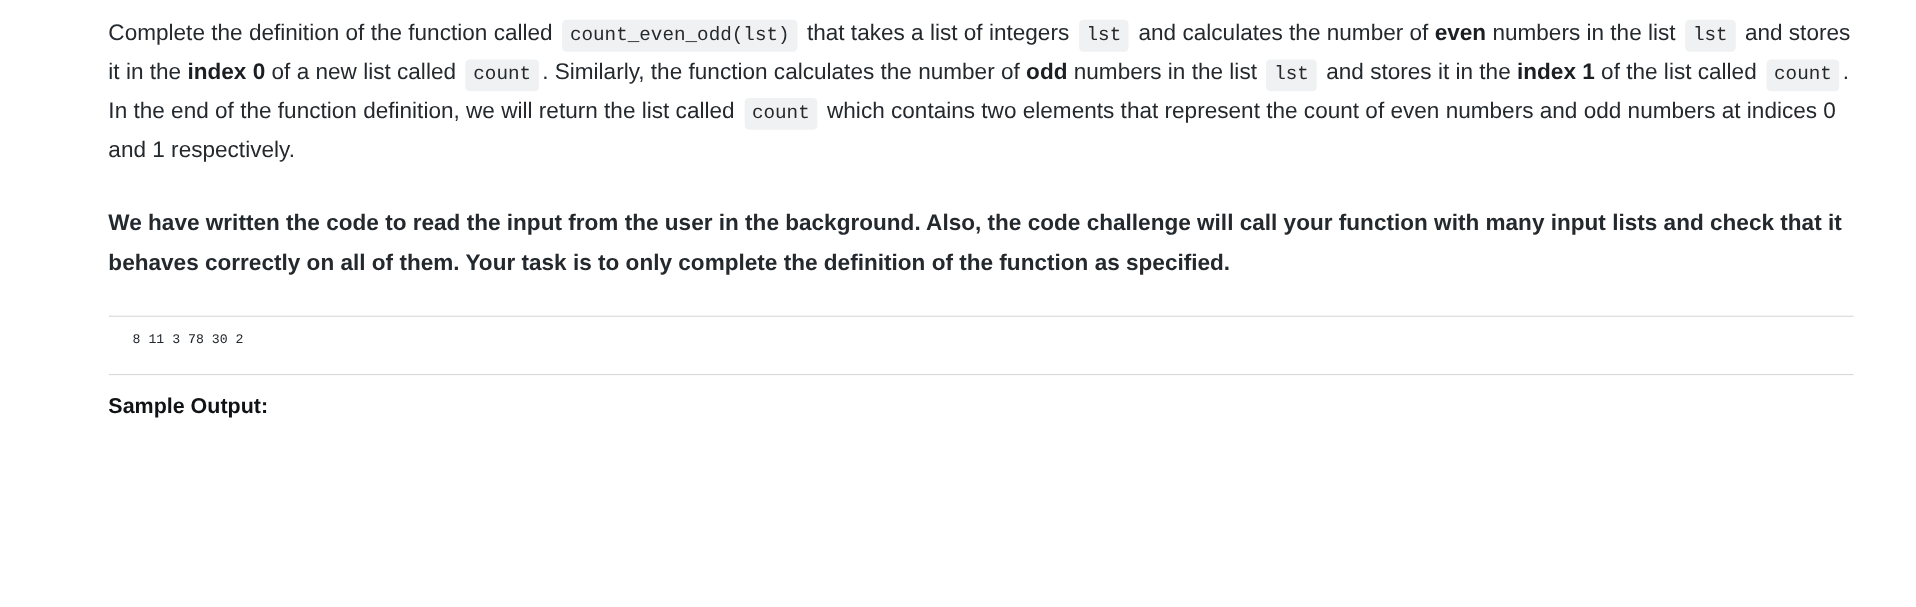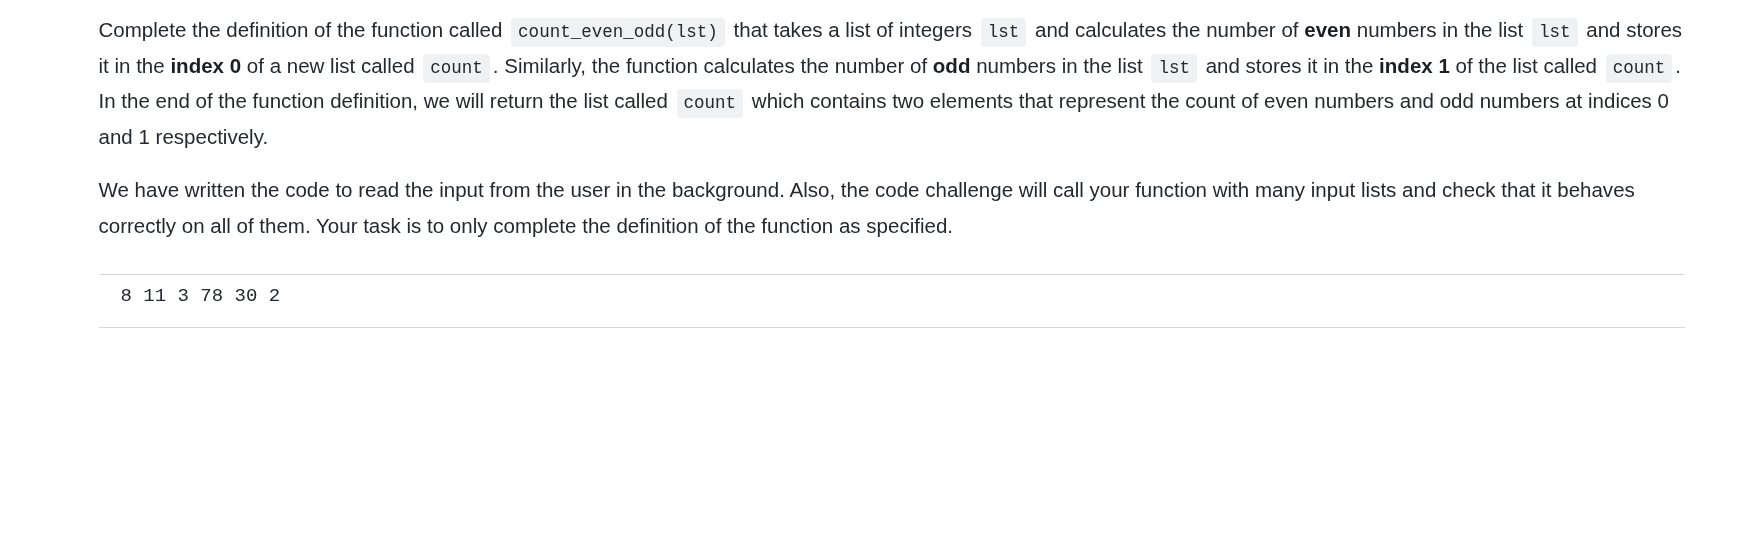--- a/index.html
+++ b/index.html
@@ -32,21 +32,22 @@
   }
   p.para {
     margin: 0 0 0 0;
     font-size: 20.5px;
     line-height: 35.5px;
     color: #24292e;
     letter-spacing: 0.01px;
     max-width: 1640px;
   }
   p.para + p.para {
-    margin-top: 18px;
+    margin-top: 31px;
+    font-weight: bold;
   }
   code.chip {
     font-family: "Liberation Mono", "DejaVu Sans Mono", monospace;
     font-size: 17.5px;
     background: #f0f1f2;
     border-radius: 4px;
     padding: 4px 7px 5px 7px;
     color: #24292e;
     white-space: pre;
     margin: 0 3px;
@@ -68,21 +69,21 @@
   .sec-title {
     font-size: 19.5px;
     font-weight: 700;
     color: #101316;
     margin: 0;
     padding-top: 15px;
     line-height: 26px;
   }
   .sample-code {
     font-family: "Liberation Mono", "DejaVu Sans Mono", monospace;
-    font-size: 19px;
+    font-size: 12px;
     color: #24292e;
     margin: 0;
     padding-top: 8px;
     padding-left: 22px;
     line-height: 26px;
     white-space: pre;
   }
   .sep-mid {
     margin-top: 18px;
   }
@@ -100,15 +101,16 @@
     <div class="sep-top">
       <hr class="rule">
     </div>
 
     <div class="sample-code">8 11 3 78 30 2</div>
 
     <div class="sep-mid">
       <hr class="rule">
     </div>
 
+    <div class="sec-title">Sample Output:</div>
 
   </div>
 </div>
 
 </body></html>

